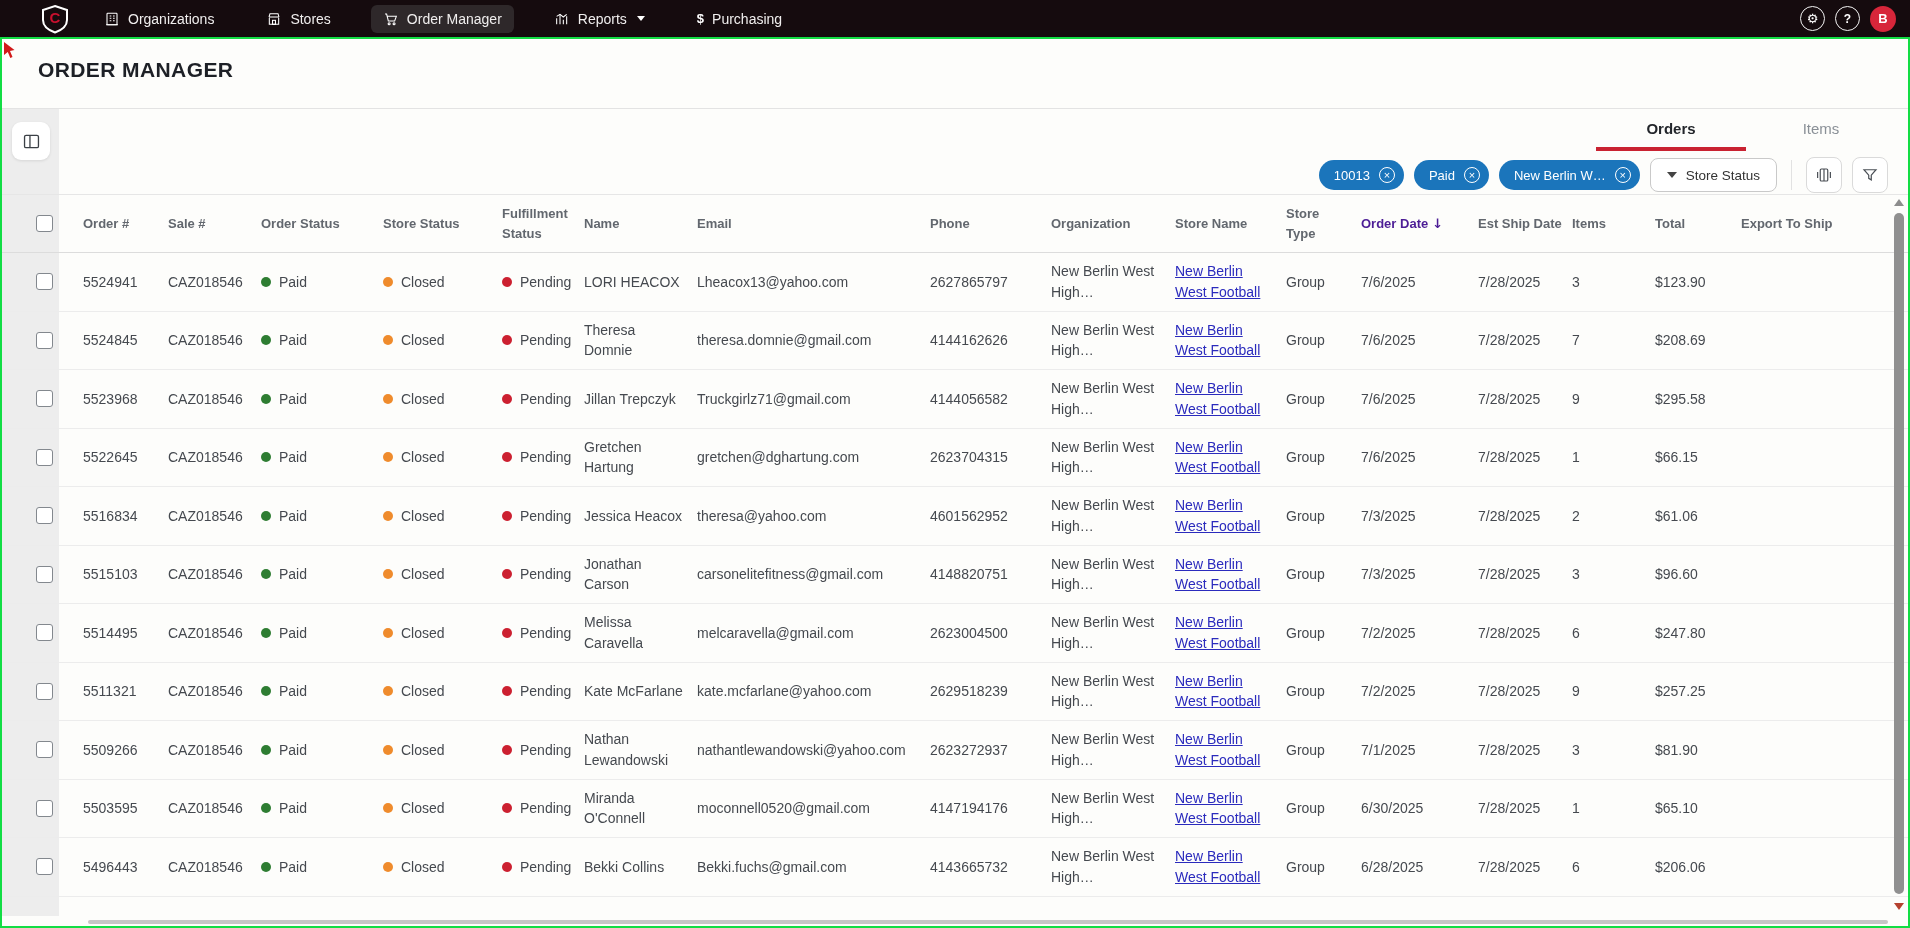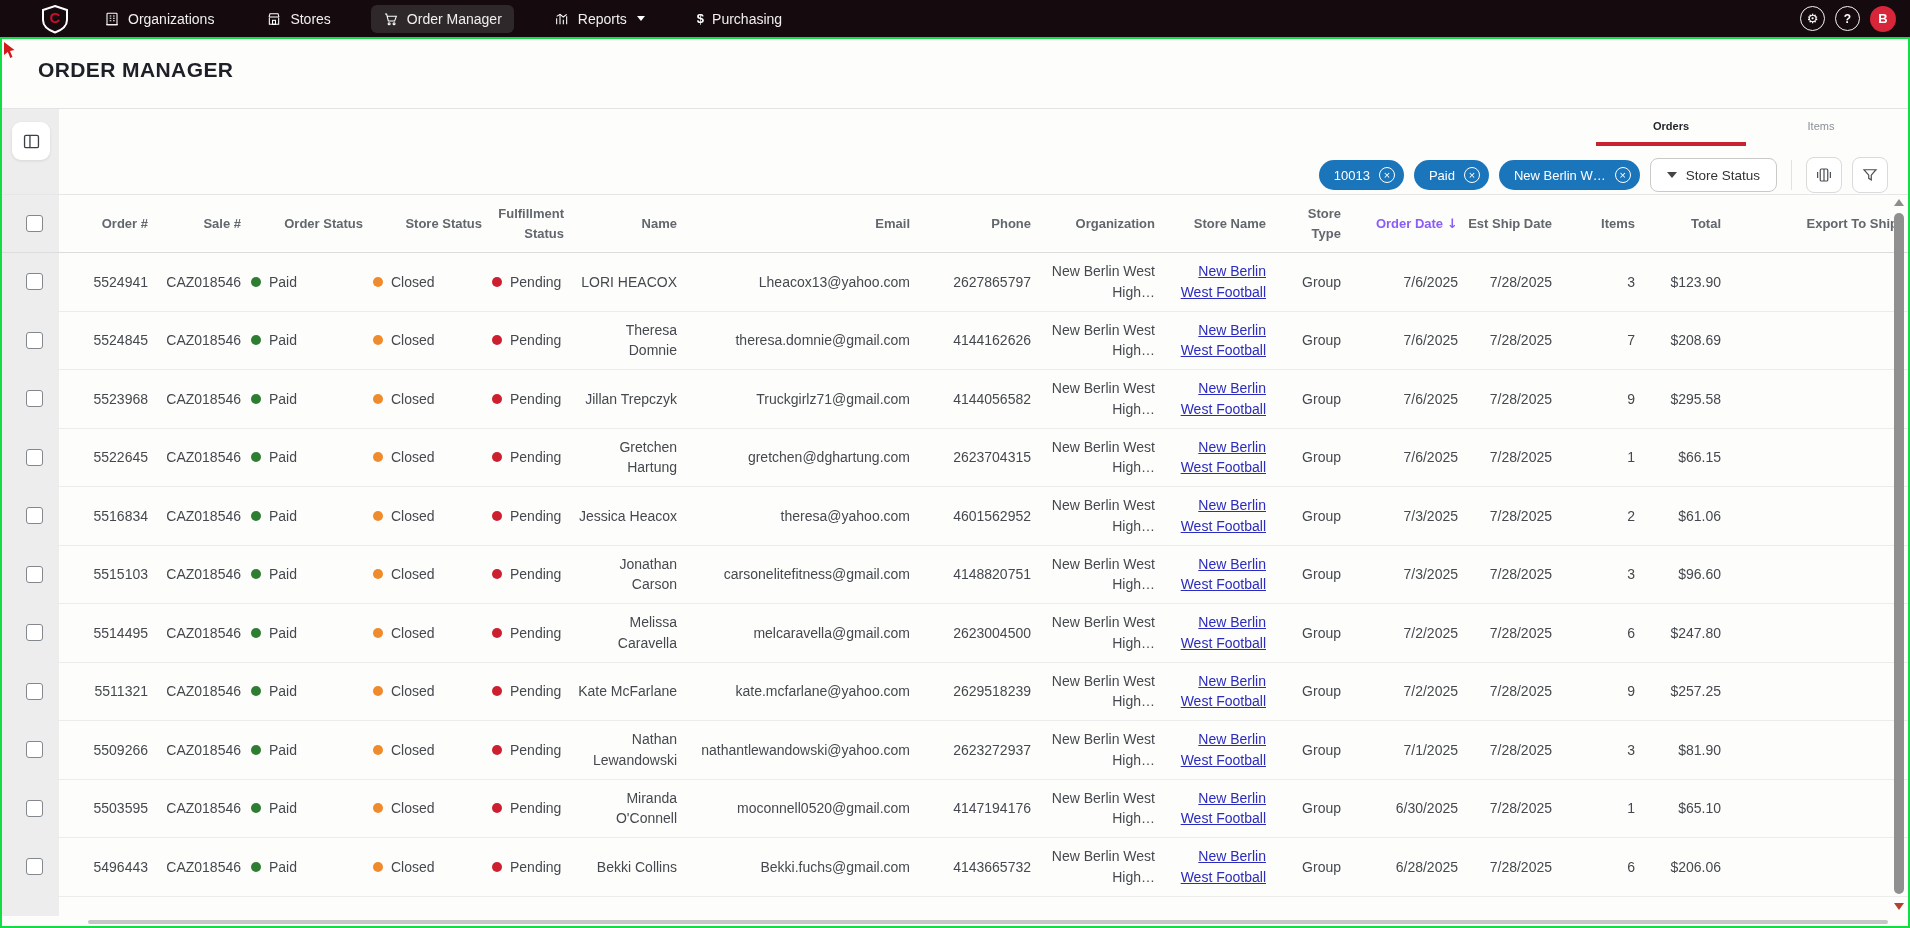--- a/index.html
+++ b/index.html
@@ -39,46 +39,46 @@
   .header-divider { position:absolute; top:69px; left:0; right:0; height:1px; background:#e3e3e3; }
 
   .rail { position:absolute; top:70px; left:0; bottom:10px; width:57px; background:#ededed; }
   .rail-btn { position:absolute; top:13px; left:10px; width:38px; height:38px; background:#fff;
               border-radius:9px; box-shadow:0 1px 3px rgba(0,0,0,.10); display:flex;
               align-items:center; justify-content:center; cursor:pointer; }
   .rail-btn svg { width:19px; height:17px; stroke:#3b4046; fill:none; stroke-width:1.7; }
 
   
   .tabs { position:absolute; top:72px; right:12px; display:flex; }
-  .tab { width:150px; text-align:center; font-size:11px; padding:9px 0 10px; color:#8a9097; cursor:pointer; }
+  .tab { width:150px; text-align:center; font-size:15px; padding:9px 0 10px; color:#8a9097; cursor:pointer; }
   .tab.active { color:#23262b; font-weight:bold; border-bottom:4px solid var(--tab_active_underline); }
 
   
   .filter-row { position:absolute; top:118px; right:20px; display:flex; align-items:center; gap:10px; }
   .chip { background:var(--accent_blue); color:#fff; font-size:13px; height:30px; border-radius:16px;
           display:flex; align-items:center; gap:9px; padding:0 9px 0 15px; cursor:pointer; white-space:nowrap; }
   .chip-x { width:16px; height:16px; border:1.4px solid #fff; border-radius:50%; display:flex;
             align-items:center; justify-content:center; font-size:11px; line-height:1; cursor:pointer; }
   .dropdown-btn { height:34px; border:1px solid #c9c9c9; border-radius:8px; background:#fff;
                   display:flex; align-items:center; gap:9px; padding:0 16px; font-size:13.5px;
                   color:#333; cursor:pointer; }
   .dropdown-btn .dcaret { width:0; height:0; border-left:5px solid transparent; border-right:5px solid transparent;
                           border-top:6px solid #444; }
   .vdivider { width:1px; height:30px; background:#e2e2e2; margin:0 4px; }
   .icon-btn { width:36px; height:36px; border:1px solid #dadada; border-radius:8px; background:#fff;
               display:flex; align-items:center; justify-content:center; cursor:pointer; }
   .icon-btn svg { width:18px; height:18px; stroke:#4a4f55; fill:none; stroke-width:1.6; }
 
   
   .table-wrap { position:absolute; top:155px; left:0; right:0; border-top:1px solid #e6e6e6; }
-  .grid-row { display:grid; align-items:center; padding-left:24px;
-    grid-template-columns:47px 85px 93px 122px 119px 82px 113px 233px 121px 124px 111px 75px 117px 94px 83px 86px 1fr;text-align:right; }
+  .grid-row { display:grid; align-items:center; padding-left:34px;
+    grid-template-columns:47px 85px 93px 122px 119px 82px 113px 233px 121px 124px 111px 75px 117px 94px 83px 86px 1fr; }
   .thead { min-height:58px; border-bottom:1px solid #dcdcdc; }
   .th { font-size:13px; font-weight:bold; color:#62676e; padding-right:10px; line-height:1.5; }
-  .th.sorted { color:#8b5cf6; }
+  .th.sorted { color:#4c1d95; }
   .sort-arrow { font-family:"DejaVu Sans",sans-serif; font-size:13px; margin-left:4px; }
   .trow { min-height:58.5px; border-bottom:1px solid #ececec; cursor:default; }
   .td { font-size:14px; color:#45494f; padding-right:10px; line-height:1.45; }
   .cbx { width:17px; height:17px; border:1.5px solid #83888e; border-radius:3px; background:#fff; cursor:pointer; }
   .status { display:flex; align-items:center; gap:8px; }
   .dot { width:10px; height:10px; border-radius:50%; flex:0 0 auto; }
   .store-link { color:var(--link_blue); text-decoration:underline; cursor:pointer; }
 
   
   .vscroll { position:absolute; right:3px; top:160px; bottom:16px; width:12px; }

